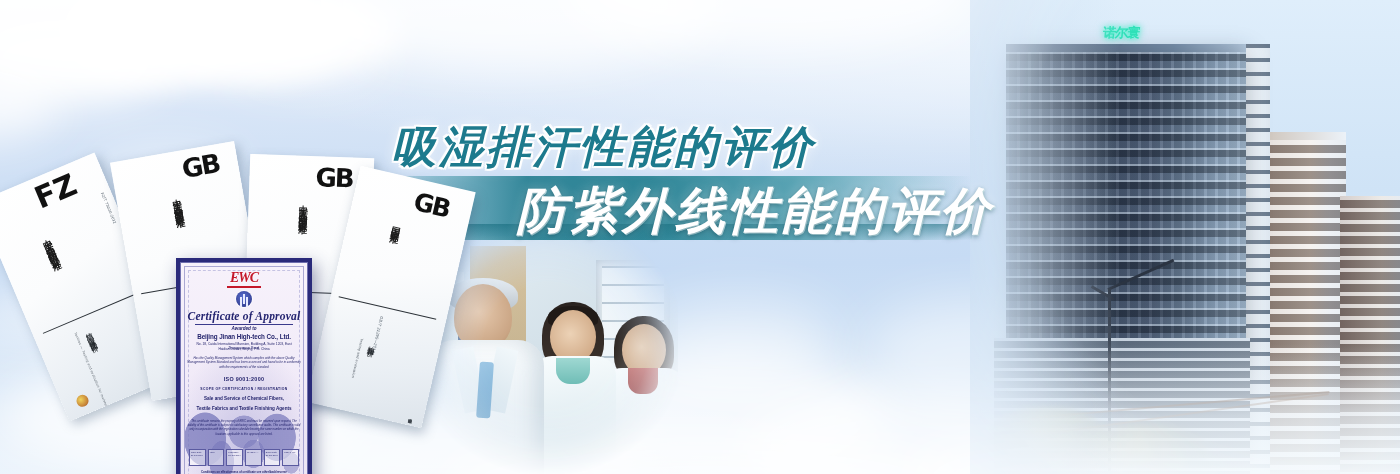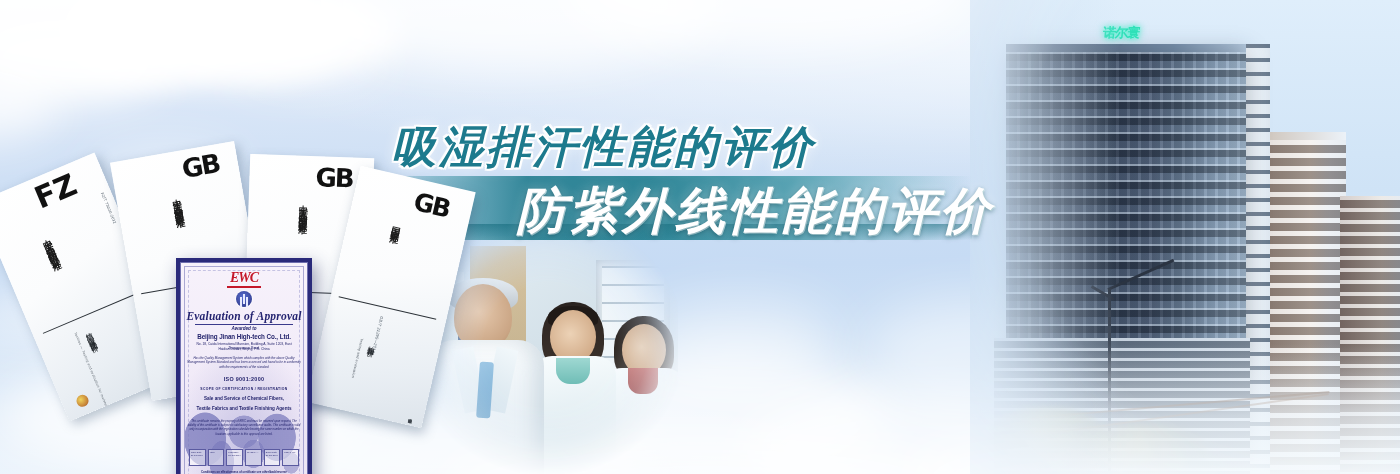--- a/index.html
+++ b/index.html
@@ -482,21 +482,21 @@
 
     <div class="cert">
       <div class="cert-paper">
         <div class="cert-guil"></div>
         <div class="cert-map"></div>
 
         <div class="ewc">EWC</div>
         <div class="ewc-u"></div>
         <div class="ewc-badge"></div>
 
-        <div class="cert-h1">Evaluation of Approval</div>
+        <div class="cert-h1">Certificate of Approval</div>
         <div class="cert-h1-u"></div>
 
         <div class="cert-t cert-awarded">Awarded to</div>
         <div class="cert-t cert-co">Beijing Jinan High-tech Co., Ltd.</div>
         <div class="cert-t cert-addr1">No. 18, Caida International Mansion, Building A, Suite 1203, East Zhongguancun Road,</div>
         <div class="cert-t cert-addr2">Haidian District, Beijing, P.R. China</div>
         <div class="cert-t cert-body1">Has the Quality Management System which complies with the above Quality Management System Standard and has been assessed and found to be in conformity with the requirements of the standard</div>
         <div class="cert-t cert-iso">ISO 9001:2000</div>
         <div class="cert-t cert-scopehdr">SCOPE OF CERTIFICATION / REGISTRATION</div>
         <div class="cert-t cert-scope1">Sale and Service of Chemical Fibers,</div>

